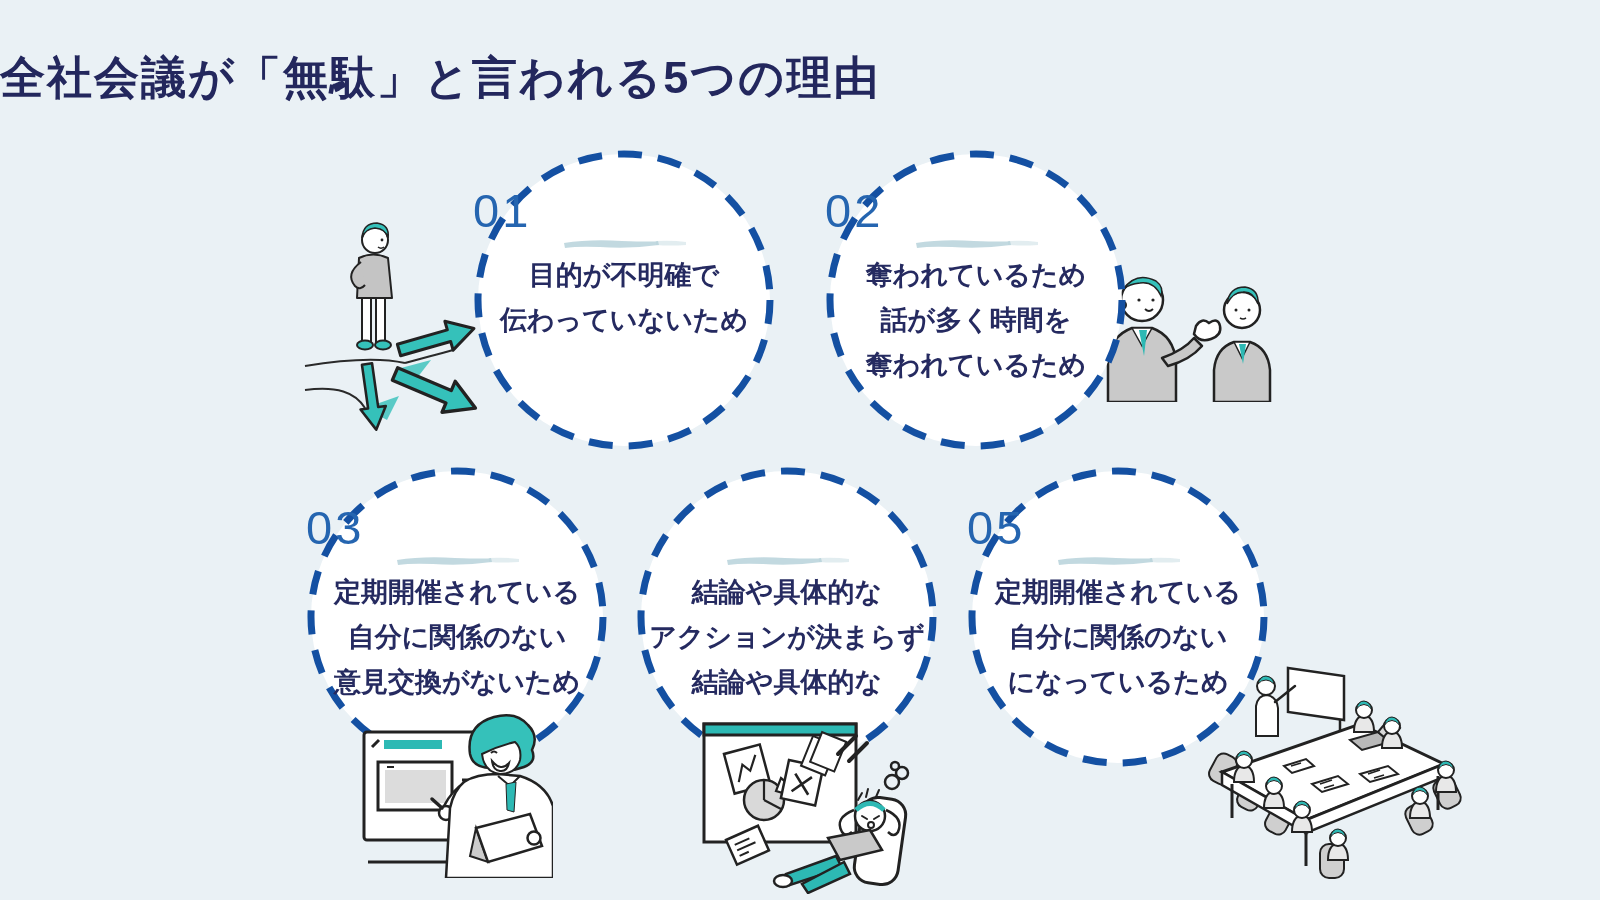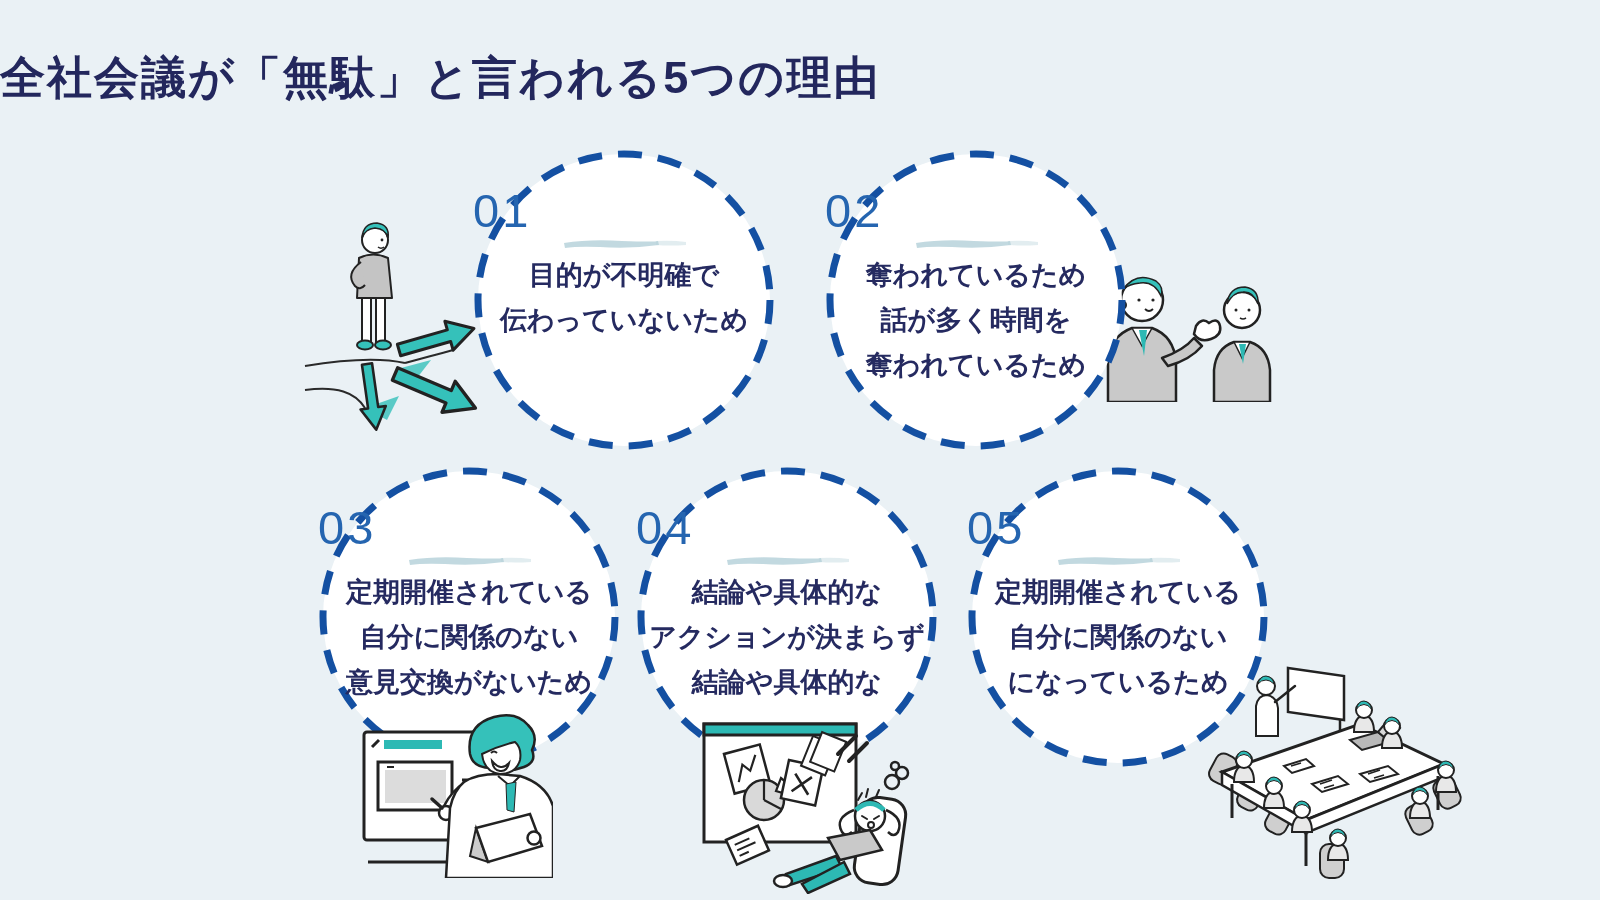--- a/index.html
+++ b/index.html
@@ -239,41 +239,40 @@
       <path d="M4,6 Q30,2 62,4 Q95,5 98,4 L99,8 Q70,12 40,10 Q18,9 5,11 Z" fill="#b7d2da" opacity="0.85"></path>
       <path d="M96,4 Q112,3 126,5 L126,8 Q110,9 96,8 Z" fill="#b7d2da" opacity="0.4"></path>
     </svg>
     <div class="lines">
       <div>奪われているため</div>
       <div>話が多く時間を</div>
       <div>奪われているため</div>
     </div>
   </div>
 
-  <div class="circle" style="left:318px;top:466px">
+  <div class="circle" style="left:306px;top:466px">
     <svg class="ring" viewBox="0 0 302 302">
       <circle cx="151" cy="151" r="146" fill="#ffffff" stroke="#1450a2" stroke-width="7" stroke-dasharray="24 16.1"></circle>
     </svg>
     <div class="num">03</div>
     <svg class="brush" width="128" height="13" viewBox="0 0 128 13">
       <path d="M4,6 Q30,2 62,4 Q95,5 98,4 L99,8 Q70,12 40,10 Q18,9 5,11 Z" fill="#b7d2da" opacity="0.85"></path>
       <path d="M96,4 Q112,3 126,5 L126,8 Q110,9 96,8 Z" fill="#b7d2da" opacity="0.4"></path>
     </svg>
     <div class="lines">
       <div>定期開催されている</div>
       <div>自分に関係のない</div>
       <div>意見交換がないため</div>
     </div>
   </div>
 
   <div class="circle" style="left:636px;top:466px">
     <svg class="ring" viewBox="0 0 302 302">
       <circle cx="151" cy="151" r="146" fill="#ffffff" stroke="#1450a2" stroke-width="7" stroke-dasharray="24 16.1"></circle>
     </svg>
-    <div class="num">04</div>
     <svg class="brush" width="128" height="13" viewBox="0 0 128 13">
       <path d="M4,6 Q30,2 62,4 Q95,5 98,4 L99,8 Q70,12 40,10 Q18,9 5,11 Z" fill="#b7d2da" opacity="0.85"></path>
       <path d="M96,4 Q112,3 126,5 L126,8 Q110,9 96,8 Z" fill="#b7d2da" opacity="0.4"></path>
     </svg>
     <div class="lines">
       <div>結論や具体的な</div>
       <div>アクションが決まらず</div>
       <div>結論や具体的な</div>
     </div>
   </div>

